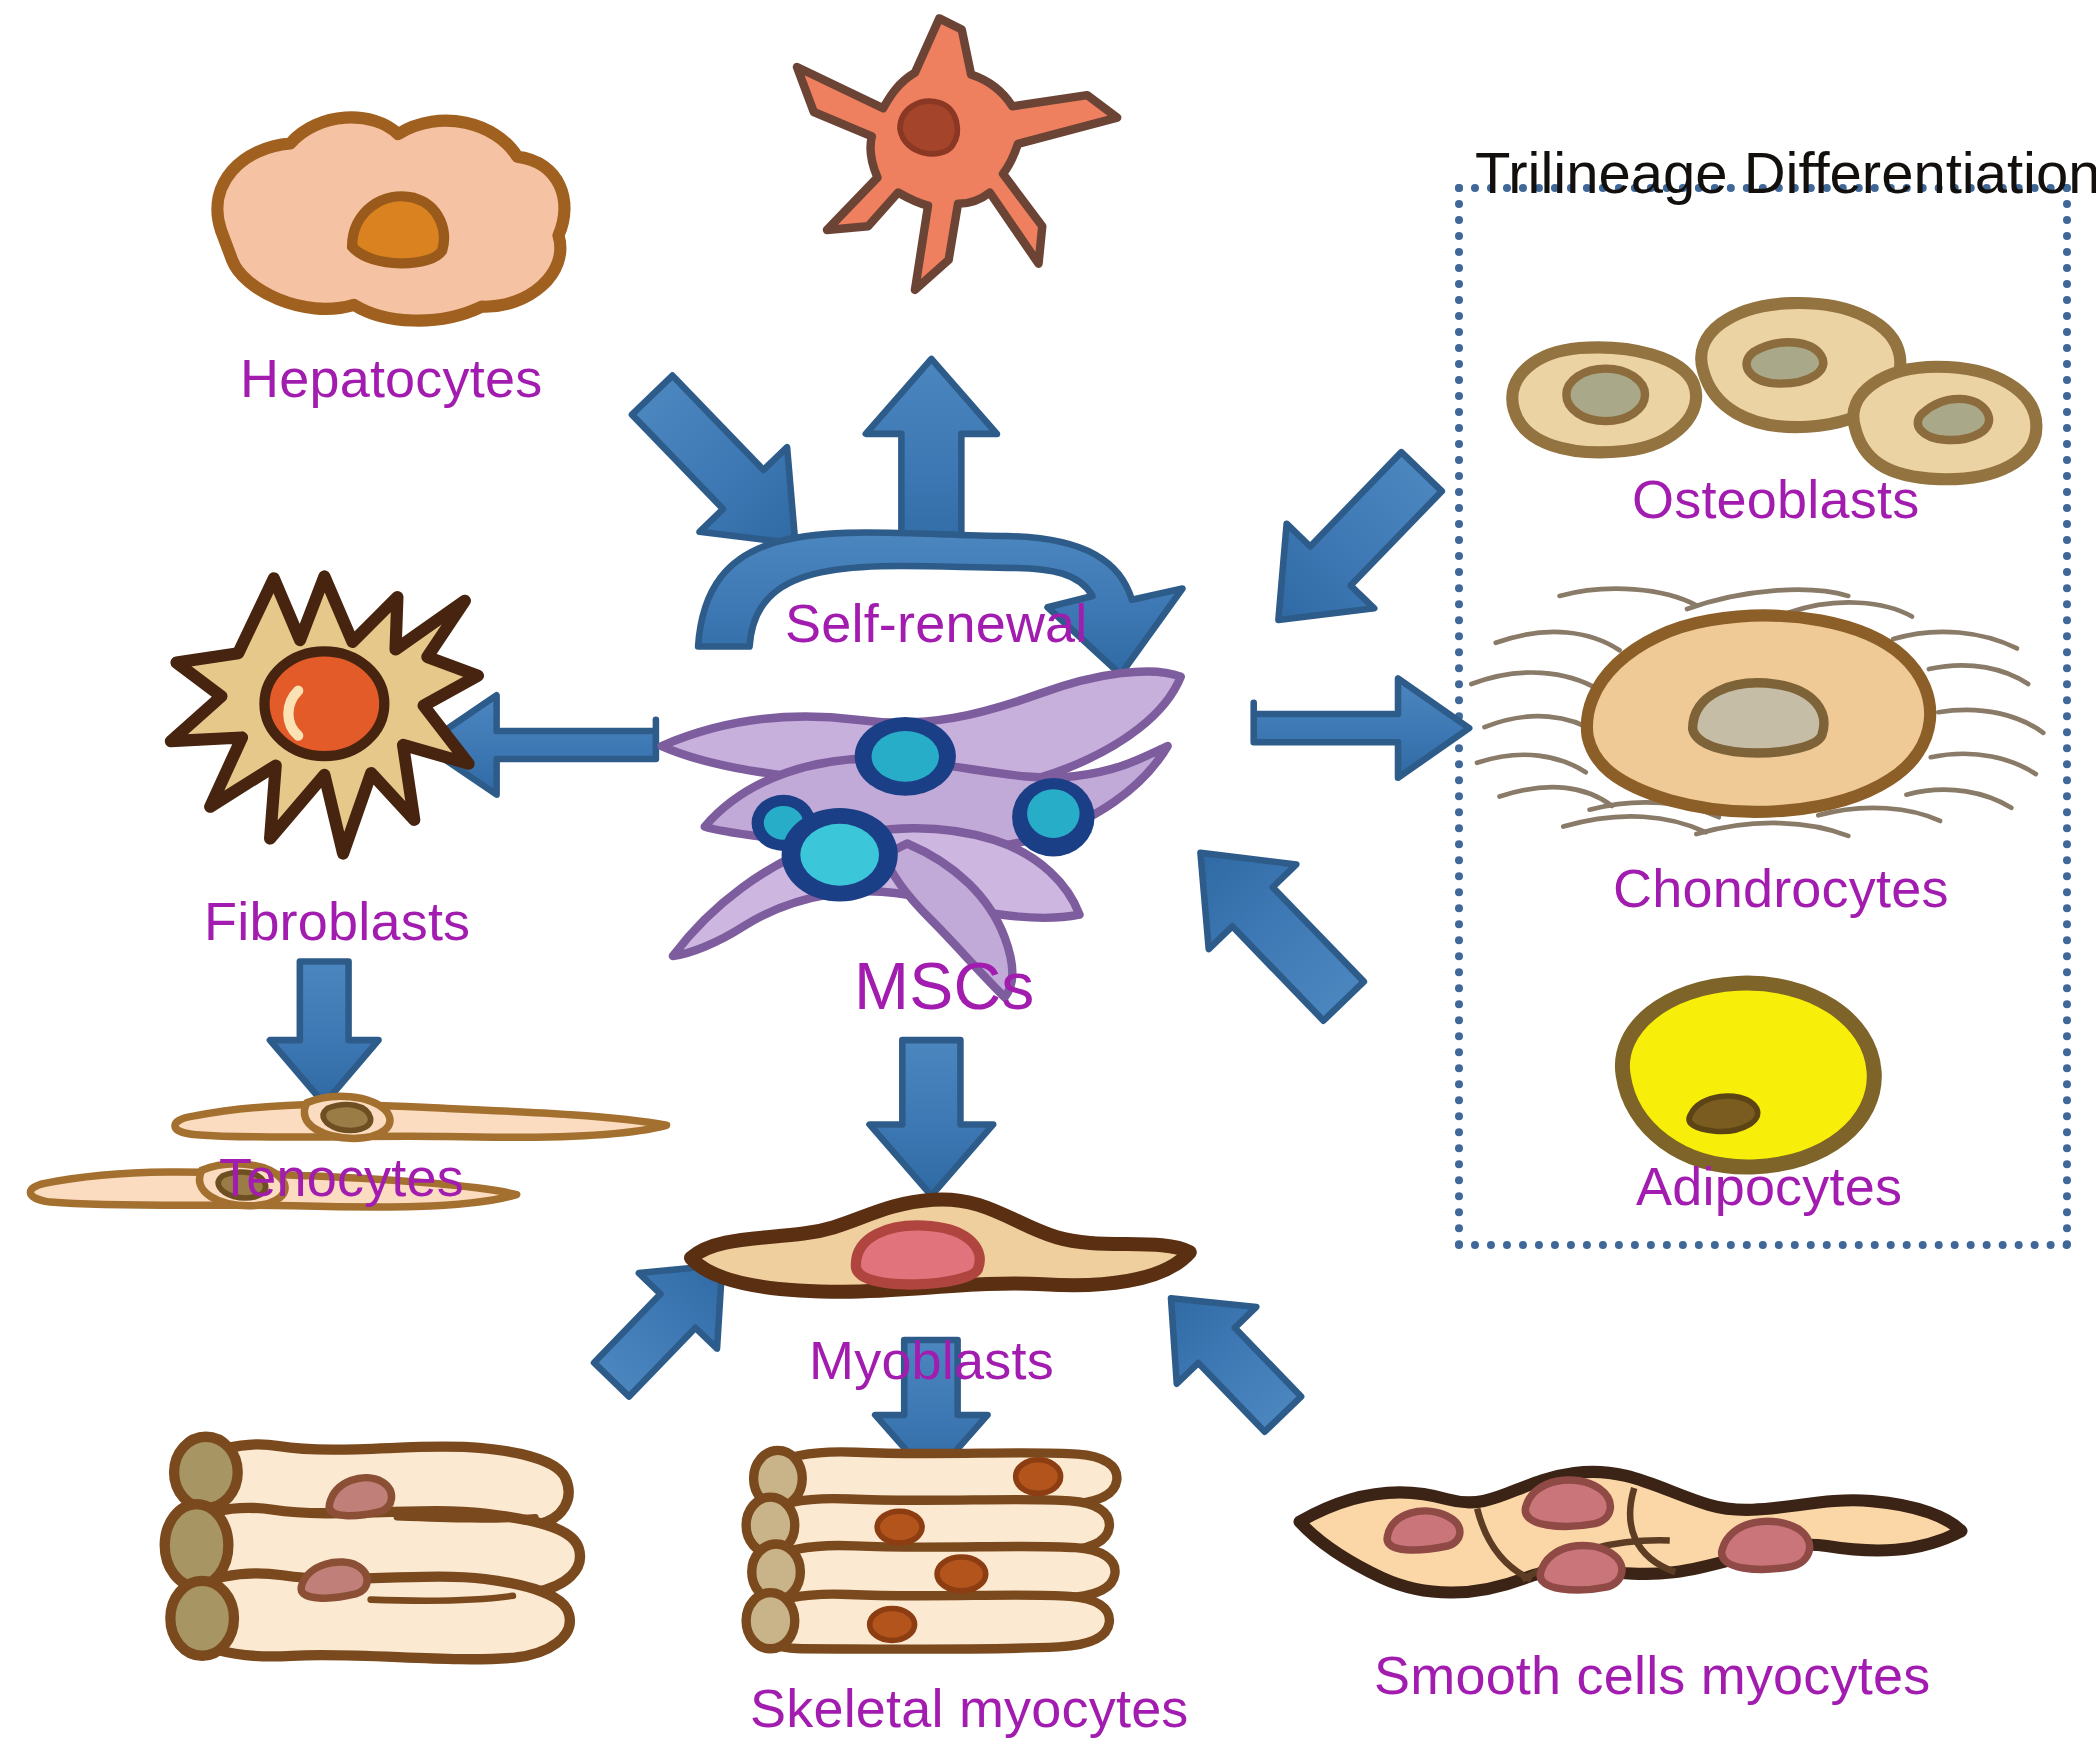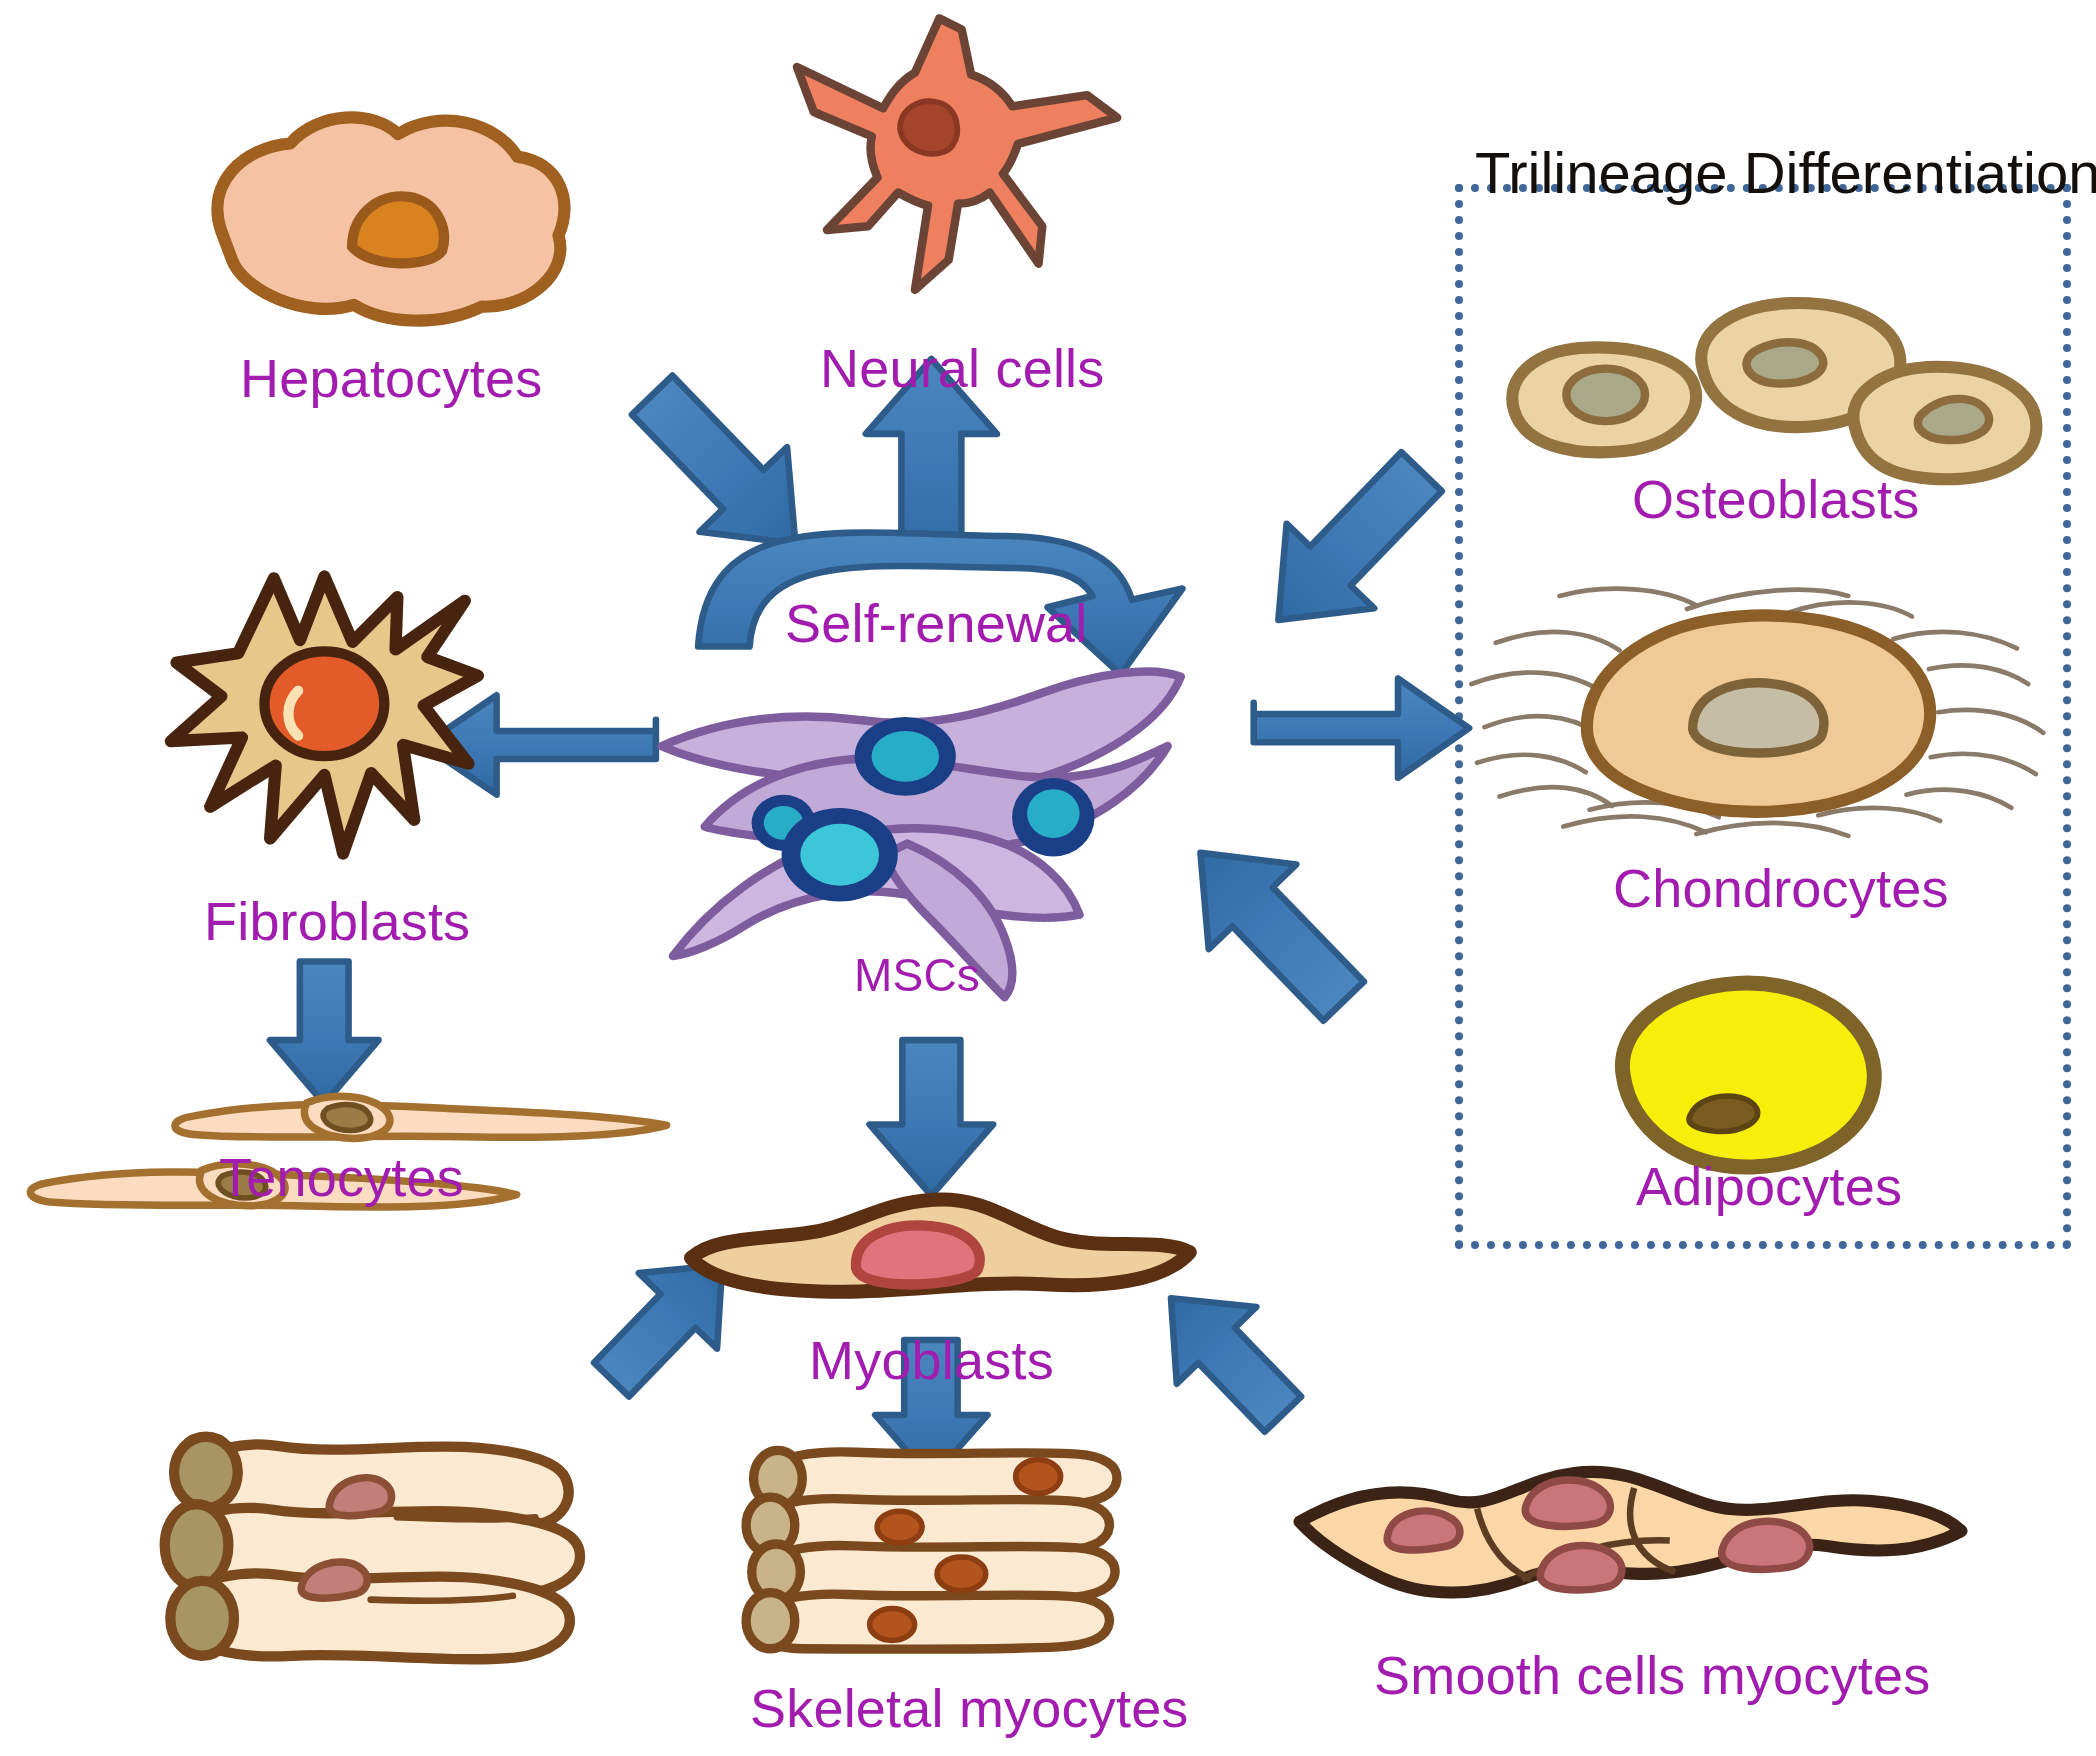--- a/index.html
+++ b/index.html
@@ -2,21 +2,21 @@
 <html style="font-size:15px"><head>
 <meta charset="utf-8">
 <style>
   html, body { margin:0; padding:0; background:#ffffff; }
   body { width:2097px; height:1757px; position:relative; overflow:hidden;
          font-family:"Liberation Sans", sans-serif; color:#111; }
   .stage { position:absolute; inset:0; }
   .node { position:absolute; }
   .label { position:absolute; font-size:54px; color:#a21caf; white-space:nowrap;
            letter-spacing:0.2px; }
-  .label.big { font-size:46px; }
+  .label.big { font-size:66px; }
   .tri-box { position:absolute; border:8.4px dotted #3f6899; box-sizing:border-box; }
   .tri-title { position:absolute; font-size:58px; color:#120f0c; white-space:nowrap; }
   svg { display:block; overflow:visible; }
 </style>
 </head>
 <body>
 
 <div class="stage">
 
   <div class="tri-box" style="left:1455px; top:184px; width:616px; height:1065px;"></div>
@@ -103,21 +103,20 @@
   <svg class="node" style="left:778px; top:9.4px;" width="375" height="309" viewBox="0 0 400 330">
     <path d="M196,22 L172,10 L146,68 C126,80 118,96 112,106
              L20,62 L38,110 L100,136 C96,152 100,166 106,180
              L52,236 L96,232 L128,196 C142,204 152,208 160,210
              L146,300 L182,268 L192,208 C206,208 216,204 226,196
              L278,272 L282,232 L240,176 C248,166 252,156 256,144
              L362,116 L330,92 L250,104 C240,88 224,76 206,70 Z" fill="#ee7f5f" stroke="#6b4436" stroke-width="9" stroke-linejoin="round"></path>
     <path d="M130,128 C130,106 152,94 172,100 C192,106 196,132 186,146
              C174,162 134,156 130,128 Z" fill="#a4442a" stroke="#8a3823" stroke-width="6"></path>
   </svg>
-  <div class="label" style="left:820px; top:337px;">Neural cells</div>
 
   <svg class="node" style="left:150px; top:539px;" width="375" height="337" viewBox="0 0 400 360">
     <path d="M132,42 L160,108 L186,40 L216,110 L264,62 L262,118
              L336,66 L296,126 L350,146 L292,178 L340,240 L270,220
              L282,300 L236,250 L206,336 L186,252 L128,320 L134,242
              L64,286 L98,212 L22,216 L76,168 L28,132 L94,122 Z" fill="#e6c98a" stroke="#47240f" stroke-width="13" stroke-linejoin="round"></path>
     <ellipse cx="186" cy="176" rx="64" ry="56" fill="#e25b28" stroke="#47240f" stroke-width="11"></ellipse>
     <path d="M158,162 C144,176 144,198 158,210" fill="none" stroke="#fbe2b4" stroke-width="11" stroke-linecap="round"></path>
   </svg>
   <div class="label" style="left:204px; top:890px;">Fibroblasts</div>

